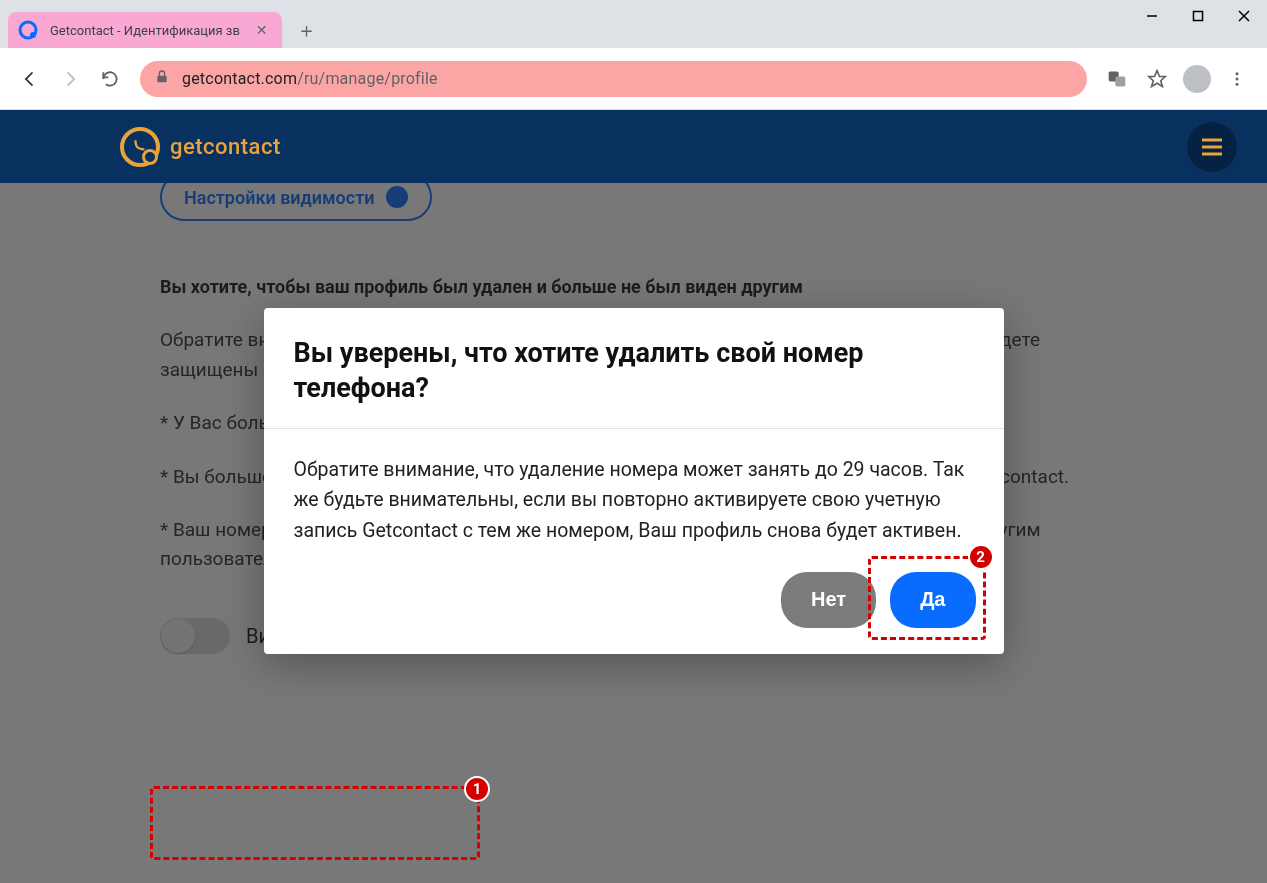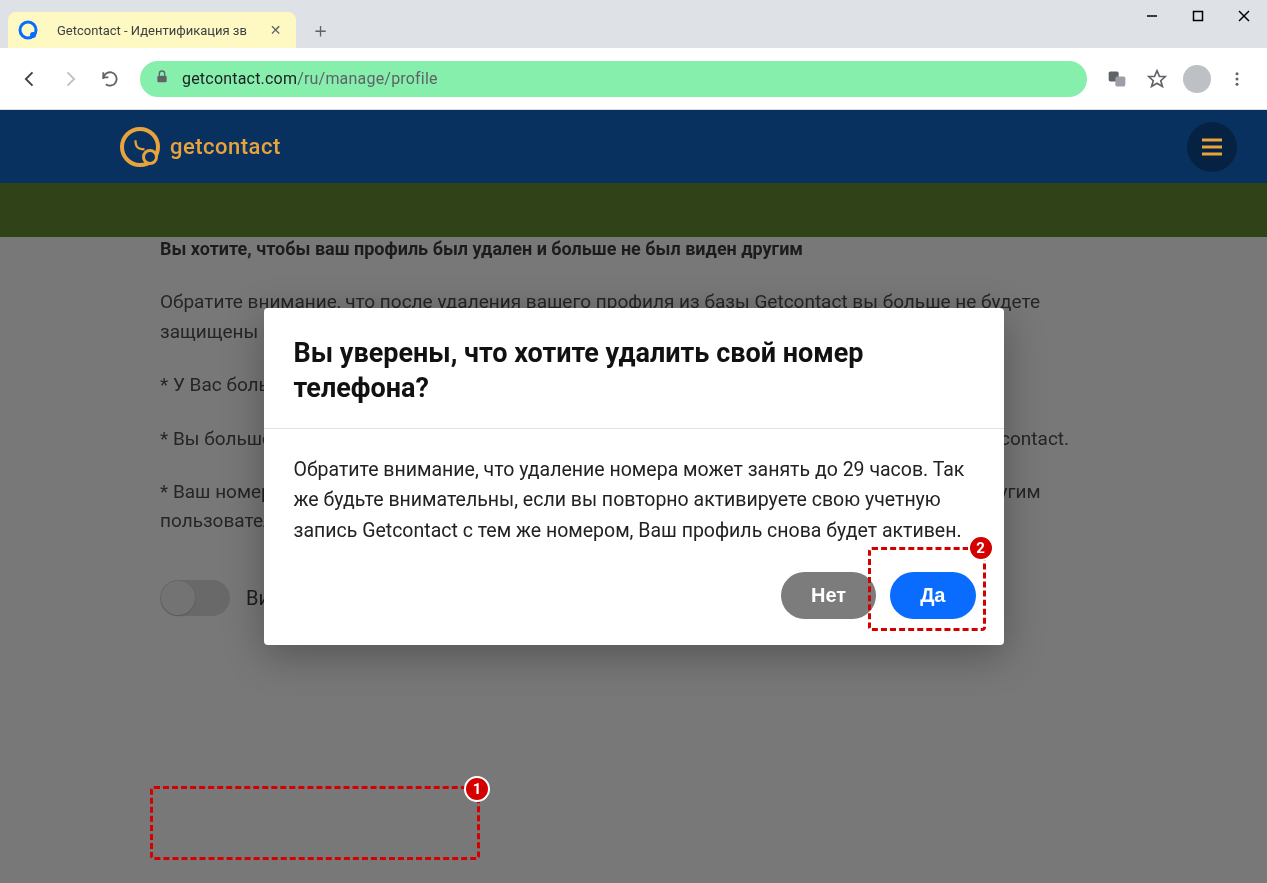--- a/index.html
+++ b/index.html
@@ -15,29 +15,29 @@
   
   .tab-strip {
     height: 48px;
     background: #dee1e6;
     display: flex;
     align-items: flex-end;
     padding: 8px 8px 0 8px;
     position: relative;
   }
   .tab {
-    background: #fef9c3;
+    background: #f9a8d4;
     height: 36px;
     border-radius: 8px 8px 0 0;
     display: flex;
     align-items: center;
     padding: 0 10px;
     min-width: 250px;
     max-width: 340px;
-    gap: 19px;
+    gap: 12px;
     font-size: 13px;
     color: #3c4043;
     position: relative;
   }
   .tab .favicon {
     width: 20px; height: 20px;
     border-radius: 50%;
     display:flex;align-items:center;justify-content:center;
   }
   .tab .title { flex:1; white-space: nowrap; overflow: hidden; text-overflow: ellipsis; }
@@ -68,21 +68,21 @@
     gap: 4px;
   }
   .nav-btn {
     width:36px;height:36px;display:flex;align-items:center;justify-content:center;
     color:#5f6368; cursor:pointer; border-radius:50%;
   }
   .nav-btn.disabled { color:#bdc1c6; }
   .omnibox {
     flex:1;
     height:36px;
-    background:#86efac;
+    background:#fca5a5;
     border-radius:18px;
     display:flex; align-items:center;
     padding: 0 14px;
     gap:12px;
     margin: 0 8px;
     color:#202124;
     font-size:16px;
   }
   .omnibox .lock { color:#5f6368; }
   .omnibox .url { flex:1; letter-spacing:0.2px; }
@@ -93,21 +93,21 @@
     color:#5f6368; cursor:pointer; border-radius:50%;
   }
   .avatar-icon {
     width:28px;height:28px;border-radius:50%;
     background:#bdc1c6; margin:0 4px;
   }
 
   
   .viewport {
     position:absolute; top:110px; left:0; right:0; bottom:0;
-    background:#4d7c0f;
+    background:#fef9c3;
   }
   .site-header {
     height:73px;
     background:#093160;
     display:flex; align-items:center; justify-content:space-between;
     padding:0 30px 0 120px;
   }
   .brand {
     display:flex;align-items:center;gap:10px;
     color:#e8a33d; font-size:22px; font-weight:500;
@@ -208,21 +208,21 @@
   .modal-body {
     padding:26px 30px 10px 30px;
     font-size:19.5px; color:#222; line-height:1.55;
   }
   .modal-actions {
     display:flex; justify-content:flex-end; gap:14px;
     padding:16px 28px 26px 28px;
   }
   .btn {
     border:none; border-radius:26px;
-    height:47px; padding:0 30px;
+    height:56px; padding:0 30px;
     font-size:20px; font-weight:600; color:#fff;
     cursor:pointer;
   }
   .btn-secondary { background:#7c7c7c; }
   .btn-primary { background:#0a6cff; }
 
   
   .anno-box {
     position:absolute;
     border:3px dashed #d40000;
@@ -337,20 +337,24 @@
       <svg width="24" height="20" viewBox="0 0 24 20" stroke-width="3">
           <line x1="2" y1="3" x2="22" y2="3"></line>
           <line x1="2" y1="10" x2="22" y2="10"></line>
           <line x1="2" y1="17" x2="22" y2="17"></line>
         </svg>
     </div>
   </div>
 
   <div class="page-body">
     <div class="content-card">
+      <div class="pill-btn">
+        <span>Настройки видимости</span>
+        <span class="dot"></span>
+      </div>
 
       <div class="heading">Вы хотите, чтобы ваш профиль был удален и больше не был виден другим</div>
       <div class="para">Обратите внимание, что после удаления вашего профиля из базы Getcontact вы больше не будете защищены от преследований.</div>
       <div class="bullet">* У Вас больше не будет доступа к пользованию сервисом.</div>
       <div class="bullet">* Вы больше не увидите кто звонит при входящем звонке или при добавлении контакта в Getcontact.</div>
       <div class="bullet">* Ваш номер будет удален из базы Getcontact, и мы не сможем предоставить информации другим пользователям о том, можно ли ему доверять.</div>
 
       <div class="toggle-row">
         <div class="toggle">
           <div class="knob"></div>

